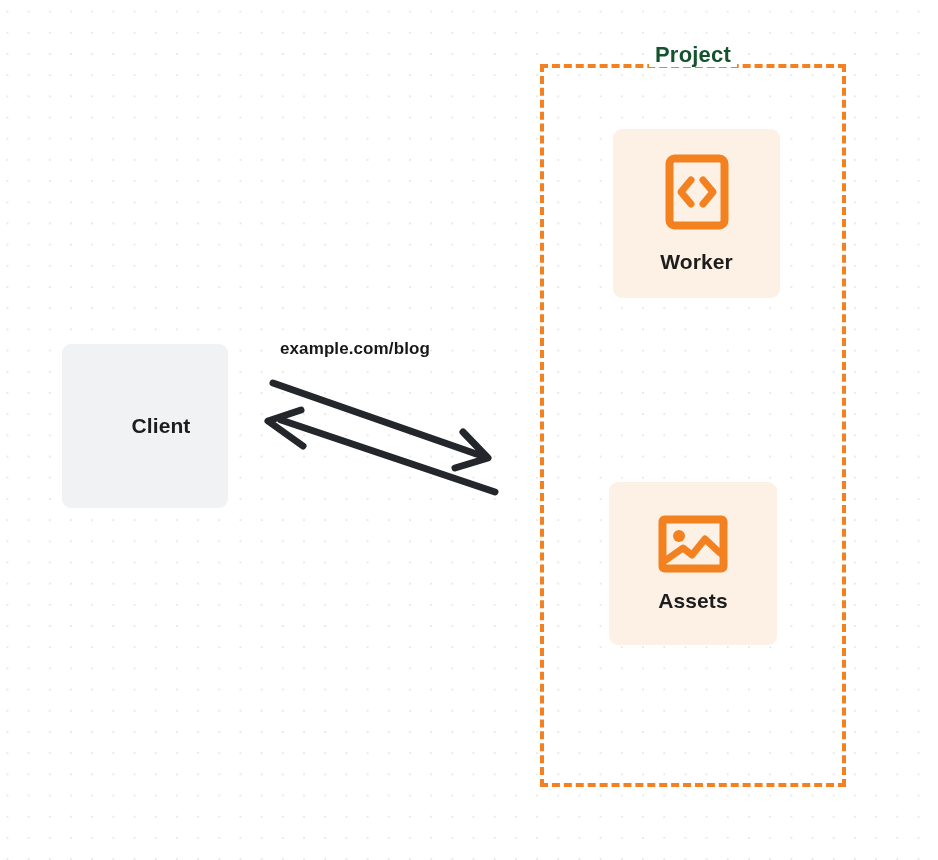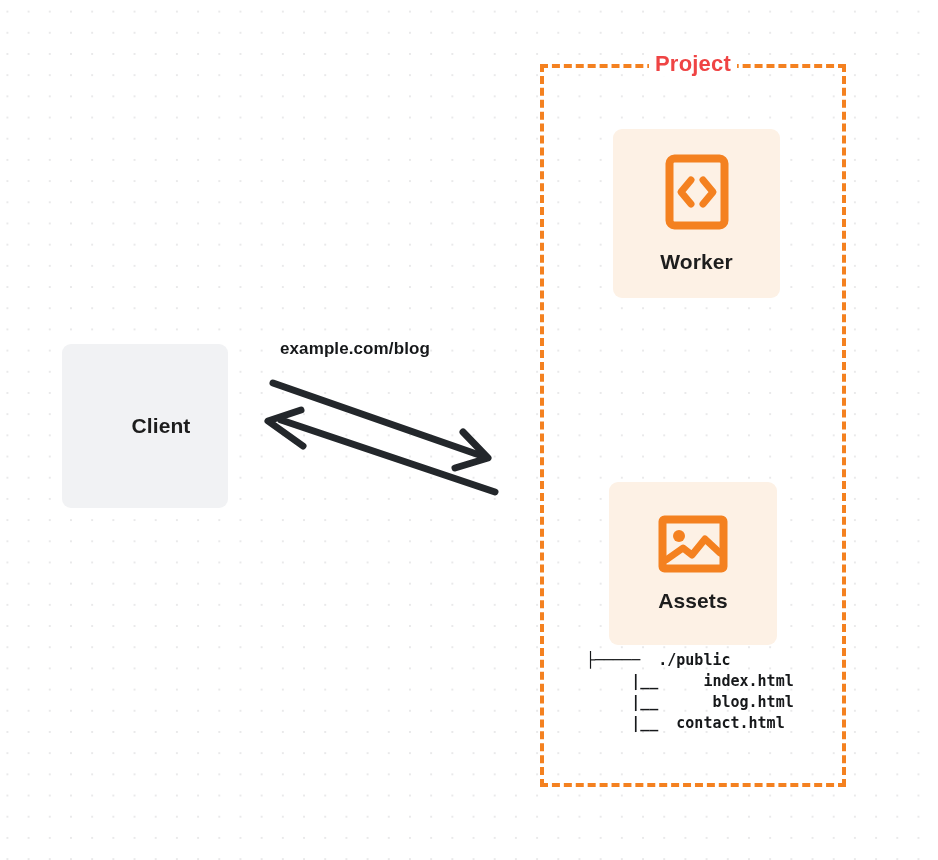--- a/index.html
+++ b/index.html
@@ -29,26 +29,26 @@
     left: 540px;
     top: 64px;
     width: 306px;
     height: 723px;
     box-sizing: border-box;
     border: 4px dashed #f48120;
   }
   .project-label {
     position: absolute;
     left: 540px;
-    top: 52px;
+    top: 43px;
     width: 306px;
     text-align: center;
     font-size: 22px;
     font-weight: 700;
-    color: #ef4444;
+    color: #14532d;
     letter-spacing: 0.2px;
     line-height: 24px;
   }
   .project-label-bg {
     background: #ffffff;
     padding: 0 6px;
   }
 
   
   .node {
@@ -158,24 +158,20 @@
     <span class="node-icon">
       <svg width="64" height="76" viewBox="0 0 64 76" xmlns="http://www.w3.org/2000/svg">
         <rect x="4.5" y="4.5" width="55" height="67" rx="5" ry="5" fill="none" stroke="#f48120" stroke-width="8"></rect>
         <path d="M26 26 L16 38 L26 50" fill="none" stroke="#f48120" stroke-width="7" stroke-linecap="round" stroke-linejoin="round"></path>
         <path d="M38 26 L48 38 L38 50" fill="none" stroke="#f48120" stroke-width="7" stroke-linecap="round" stroke-linejoin="round"></path>
       </svg>
     </span>
     <span class="node-title">Worker</span>
   </div>
 
-  <div class="file-tree"><span>├─────  ./public</span>
-<span>     |__     index.html</span>
-<span>     |__      blog.html</span>
-<span>     |__  contact.html</span></div>
 
   <div id="client-node" class="node node-gray">
     <span class="node-title">Client</span>
   </div>
 
   <div class="edge-label">example.com/blog</div>
 
   <svg id="arrows-svg" xmlns="http://www.w3.org/2000/svg">
 
     <g>

